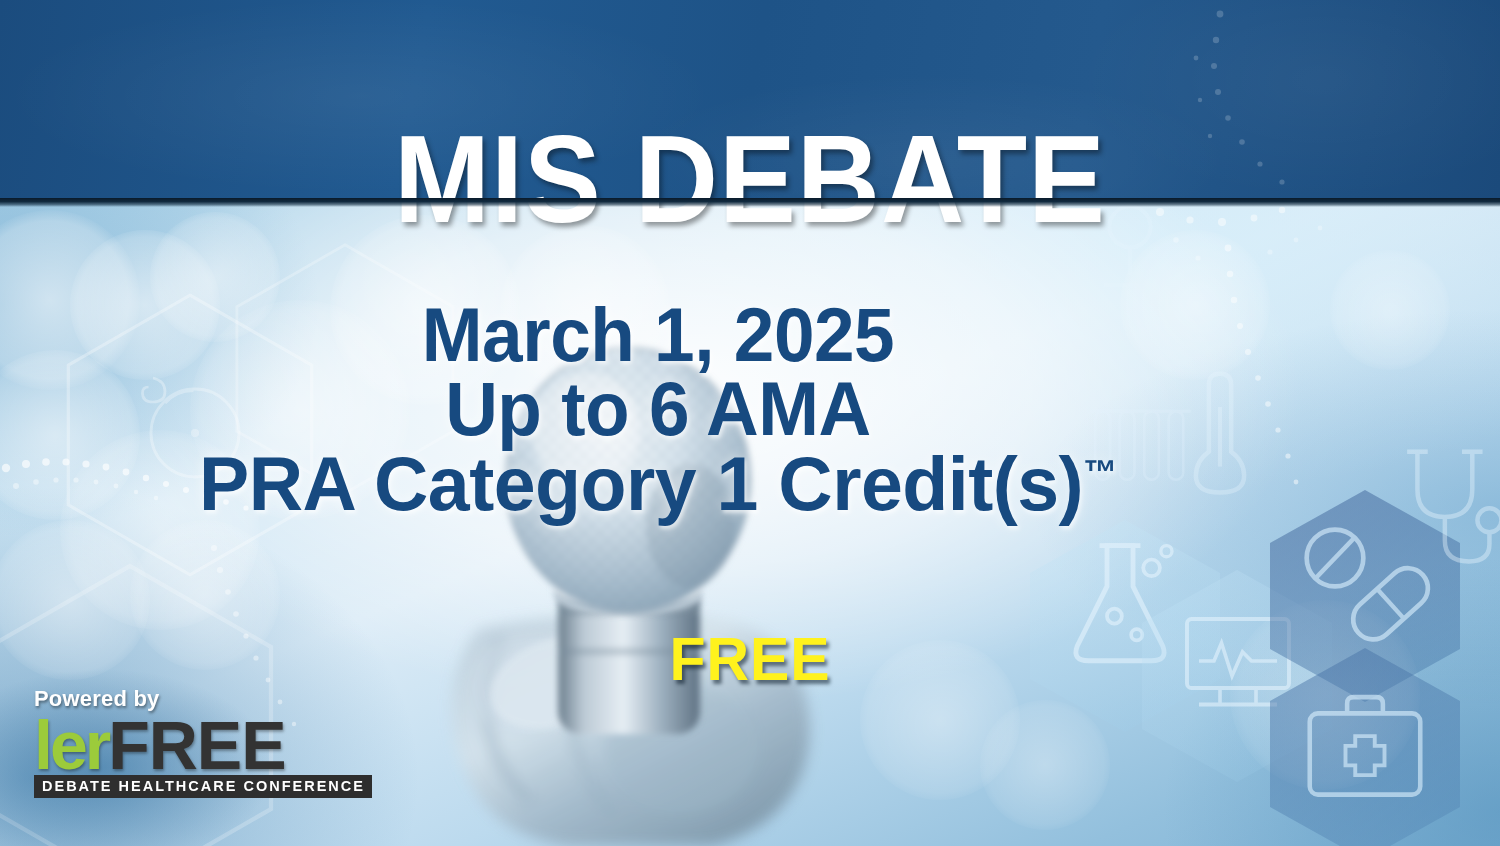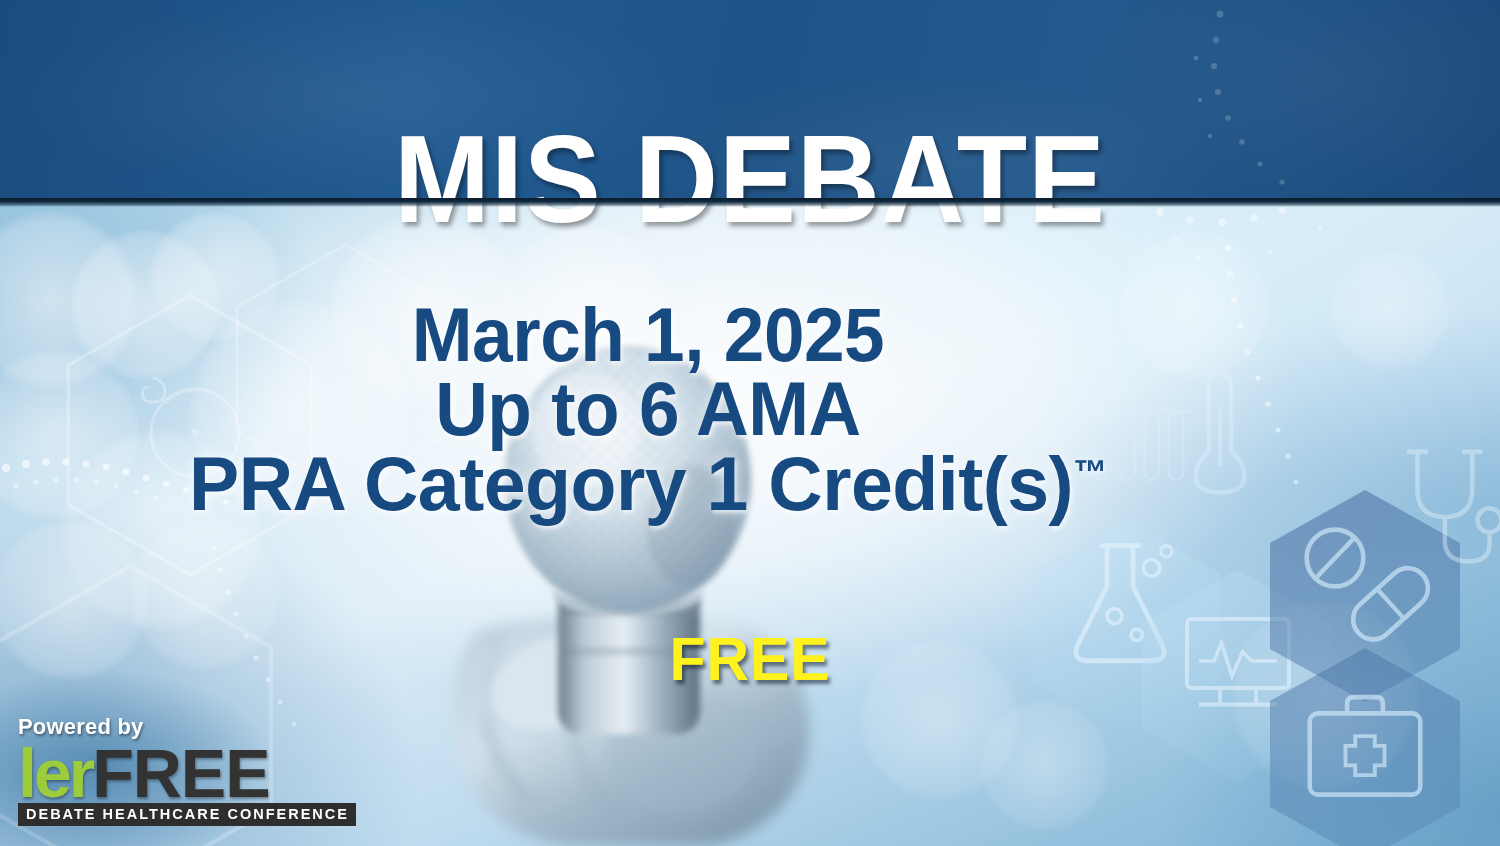--- a/index.html
+++ b/index.html
@@ -116,20 +116,21 @@
     z-index: 5;
   }
 
   
   .body-block {
     position: absolute;
     left: 0; top: 296px;
     width: 1296px;
     text-align: center;
     z-index: 5;
+    padding-left: 10px;
   }
   .body-line {
     color: #174a80;
     font-weight: 700;
     font-family: "Liberation Sans Narrow", "Liberation Sans", sans-serif;
     line-height: 1.02;
     letter-spacing: -0.5px;
     white-space: nowrap;
     text-shadow: 2px 3px 4px rgba(255,255,255,0.55), 0 0 14px rgba(255,255,255,0.6);
   }
@@ -154,25 +155,24 @@
     color: #fff21d;
     font-family: "Liberation Sans Narrow", "Liberation Sans", sans-serif;
     transform: scaleX(0.95);
     text-shadow: 3px 4px 4px rgba(10,25,40,0.55);
     z-index: 5;
   }
 
   
   .logo-block {
     position: absolute;
-    left: 18px;
+    left: 34px;
     top: 688px;
     width: 270px;
     z-index: 7;
-    margin-top: 28px;
   }
   .powered-by {
     font-size: 22px;
     font-weight: 700;
     color: #ffffff;
     letter-spacing: 0.2px;
     line-height: 1;
     margin-bottom: 6px;
     text-shadow: 1px 2px 3px rgba(0,0,0,0.45);
     font-family: "Liberation Sans Narrow", "Liberation Sans", sans-serif;

